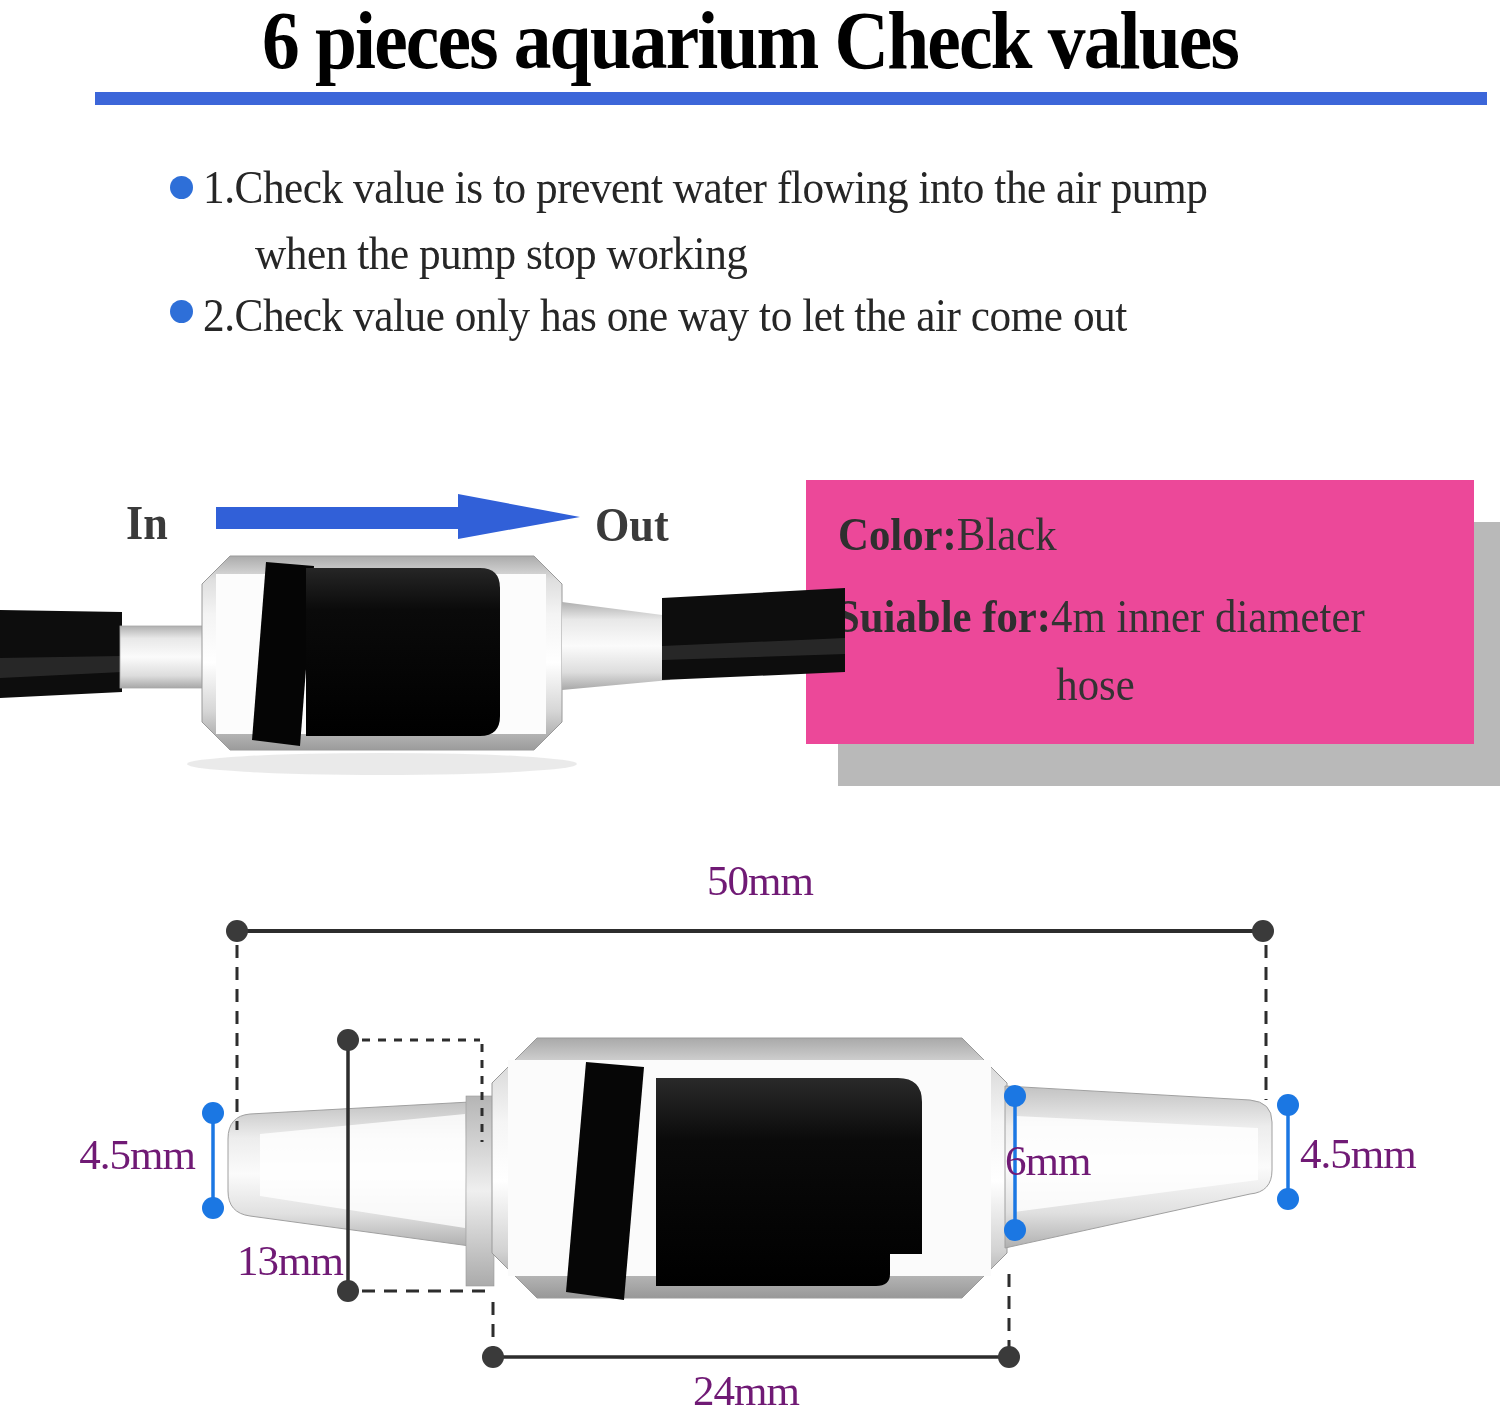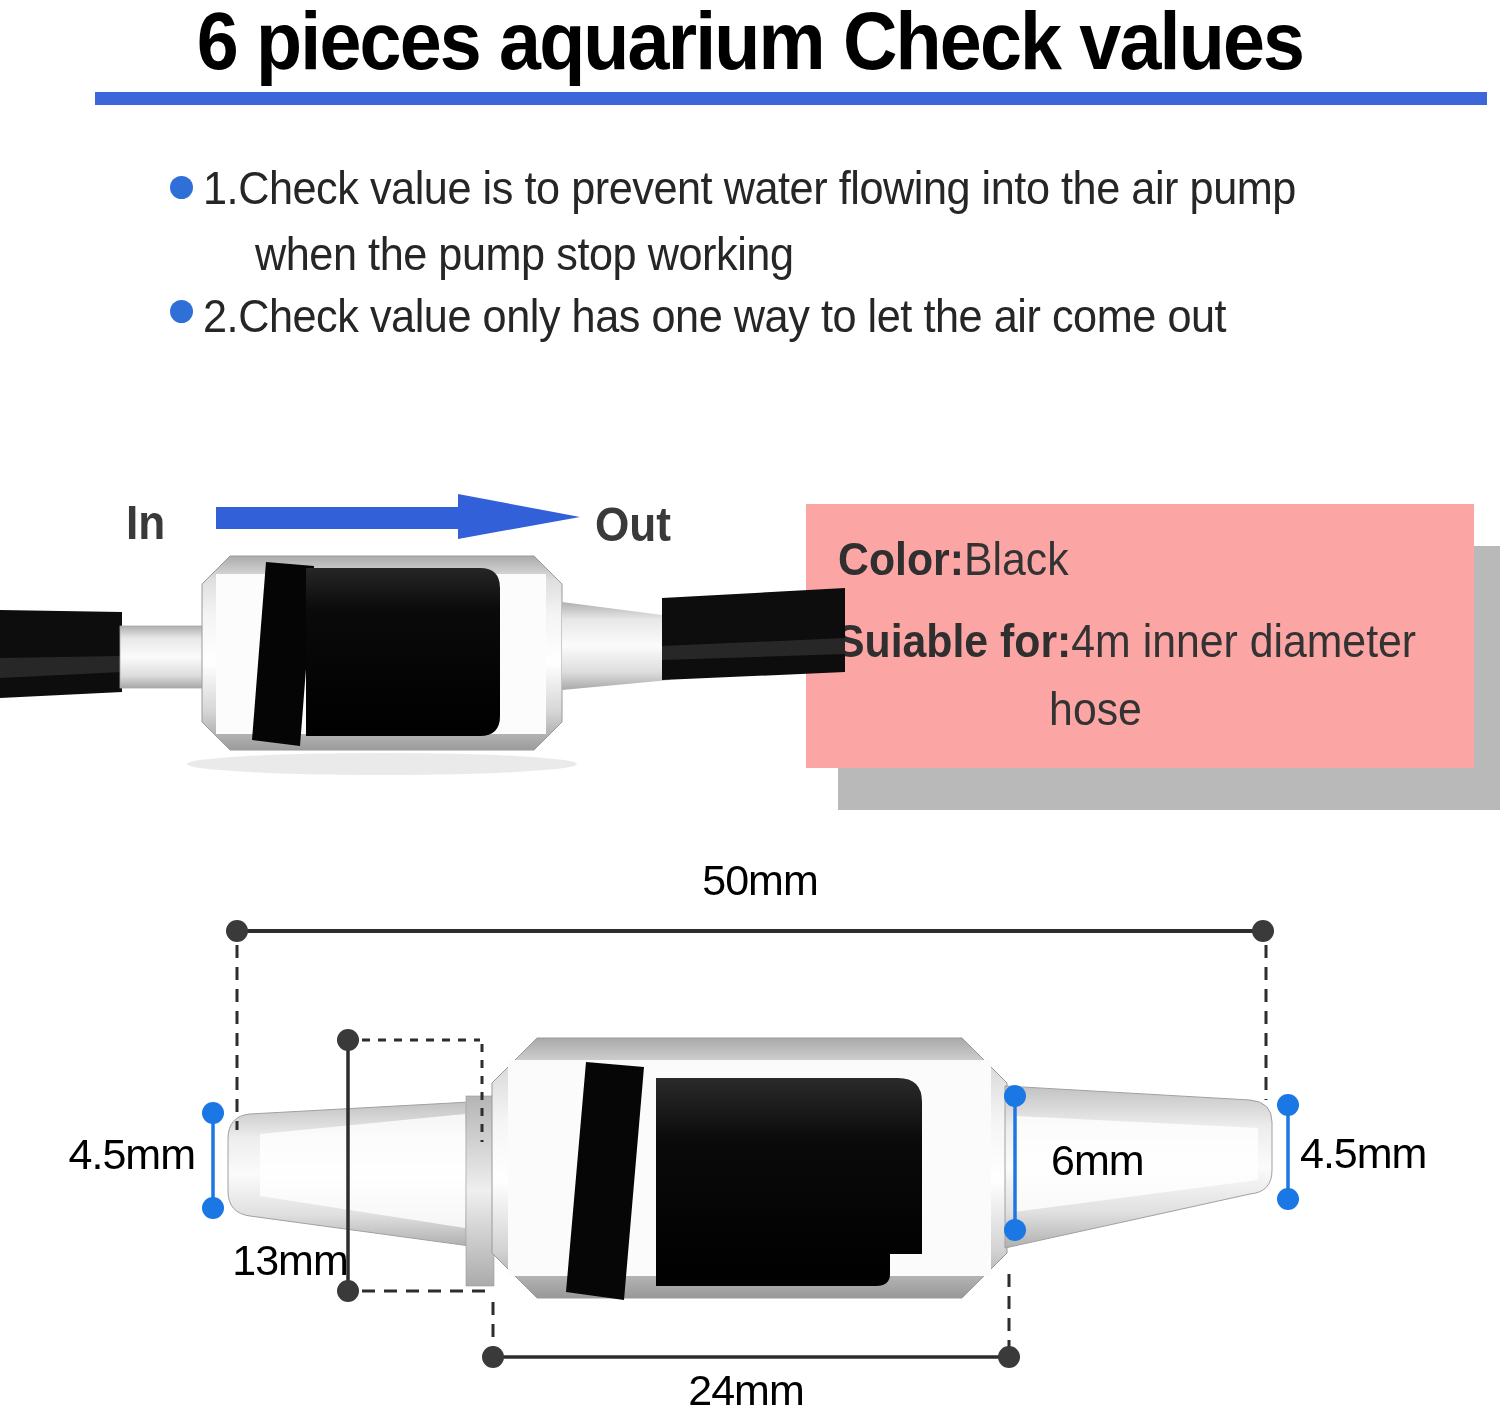--- a/index.html
+++ b/index.html
@@ -1,32 +1,32 @@
 <!DOCTYPE html>
 <html><head>
 <meta charset="utf-8">
 <style>
   html,body{margin:0;padding:0;background:#ffffff}
   #canvas{position:relative;width:1500px;height:1411px;background:#ffffff;overflow:hidden;
-          font-family:Liberation Sans, sans-serif;color:#262626}
+          font-family:Liberation Serif, serif;color:#262626}
   .abs{position:absolute}
   .page-title{left:0;top:-6px;width:1500px;text-align:center;font-size:82px;font-weight:700;
           color:#000;letter-spacing:-2px;white-space:nowrap;transform:scaleX(.92)}
   .divider{left:95px;top:92px;width:1392px;height:13px;background:#3c66d9}
   .bullet-dot{width:23px;height:23px;border-radius:50%;background:#2e6fd8}
   .btxt{font-size:47px;color:#262626;white-space:nowrap;letter-spacing:-.5px;
         transform:scaleX(.92);transform-origin:left top}
   .flow{font-size:48px;font-weight:700;color:#3a3a3a;white-space:nowrap;
         transform:scaleX(.92);transform-origin:left top}
-  .infobox{left:806px;top:504px;width:668px;height:264px;background:#fca5a5;
+  .infobox{left:806px;top:480px;width:668px;height:264px;background:#ec4899;
            box-shadow:32px 42px 0 0 #b9b9b9}
   .ib-line{position:absolute;font-size:46px;color:#333;white-space:nowrap;
            transform:scaleX(.93);transform-origin:left top}
   .ib-line b{font-weight:700;color:#2f2f2f}
-  .dim{font-size:43px;color:#000000;letter-spacing:-1px;white-space:nowrap}
+  .dim{font-size:43px;color:#701a75;letter-spacing:-1px;white-space:nowrap}
   .tc{text-align:center}.tr{text-align:right}
 </style>
 </head>
 <body>
 
 <div id="canvas">
 
   <div class="abs page-title">6 pieces aquarium Check values</div>
   <div class="abs divider"></div>
 
@@ -166,17 +166,17 @@
       <circle cx="955" cy="246" r="11"></circle>
         <circle cx="955" cy="380" r="11"></circle>
       <circle cx="1228" cy="255" r="11"></circle>
         <circle cx="1228" cy="349" r="11"></circle>
     </g>
   </svg>
 
   <div class="abs dim tc" style="left:690px;top:856px;width:140px">50mm</div>
   <div class="abs dim tr" style="left:55px;top:1130px;width:140px">4.5mm</div>
   <div class="abs dim tc" style="left:225px;top:1236px;width:130px">13mm</div>
-  <div class="abs dim" style="left:1051px;top:1136px">6mm</div>
+  <div class="abs dim" style="left:1005px;top:1136px">6mm</div>
   <div class="abs dim" style="left:1300px;top:1129px">4.5mm</div>
   <div class="abs dim tc" style="left:678px;top:1366px;width:136px">24mm</div>
 
 </div>
 
 </body></html>

